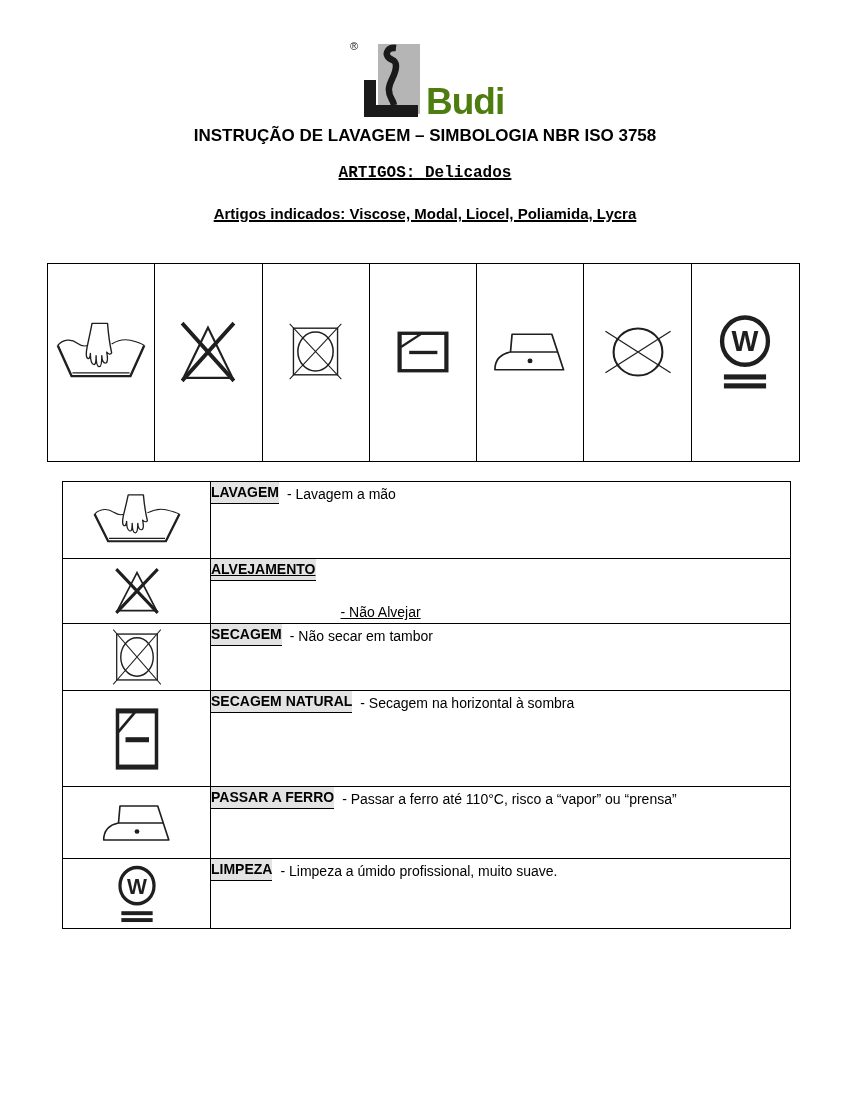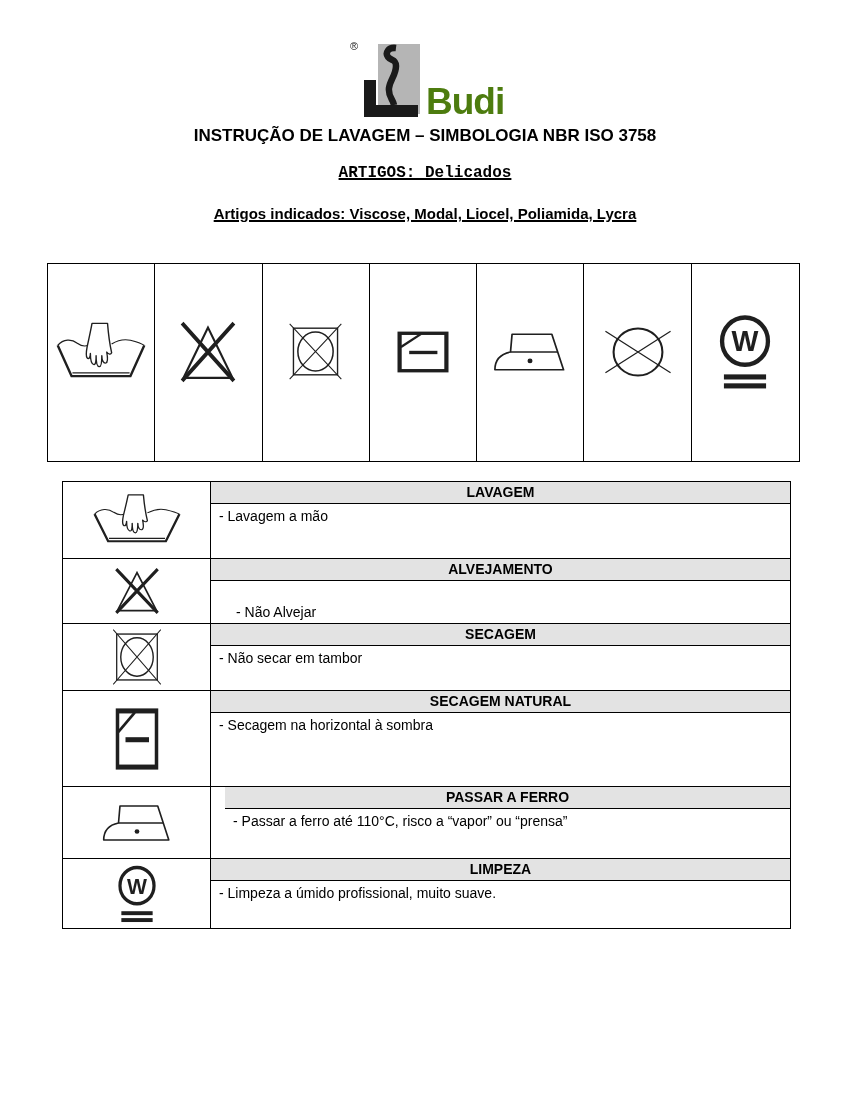--- a/index.html
+++ b/index.html
@@ -20,23 +20,23 @@
   .strip{
     position:absolute;left:47px;top:263px;width:753px;height:199px;box-sizing:border-box;
     border:1px solid #000;display:grid;grid-template-columns:repeat(7,1fr);
   }
   .scell{border-right:1px solid #000;display:flex;align-items:center;justify-content:center;padding-bottom:22px;box-sizing:border-box;}
   .scell:last-child{border-right:none;}
   
   .ctable{position:absolute;left:62px;top:481px;width:729px;box-sizing:border-box;border:1px solid #000;}
   .trow{display:flex;border-bottom:1px solid #000;box-sizing:border-box;}
   .trow:last-child{border-bottom:none;}
-  .r1{height:77px;}.r2{height:65px;}.r3{height:67px;}.r4{height:96px;}.r5{height:72px;gap:14px;}.r6{height:78px;}.r7{height:69px;}
+  .r1{height:77px;}.r2{height:65px;text-decoration:underline;}.r3{height:67px;}.r4{height:96px;}.r5{height:72px;}.r6{height:78px;}.r7{height:69px;}
   .symcell{width:148px;box-sizing:border-box;border-right:1px solid #000;display:flex;align-items:center;justify-content:center;}
-  .rcol{flex:1;display:flex;flex-direction:column;min-width:0;}
+  .rcol{flex:1;display:flex;flex-direction:row;min-width:0;}
   .hdr{height:22px;box-sizing:border-box;background:#e3e3e3;border-bottom:1px solid #000;text-align:center;font-weight:bold;font-size:14px;line-height:21px;}
   .bdy{flex:1;font-size:14px;padding:4px 6px 2px 8px;box-sizing:border-box;}
   .bdy.bottom{display:flex;align-items:flex-end;padding-bottom:3px;margin-left:17px;}
   svg{display:block;}
 </style>
 </head>
 <body>
 
 <svg width="0" height="0" style="position:absolute" aria-hidden="true">
   <defs>

